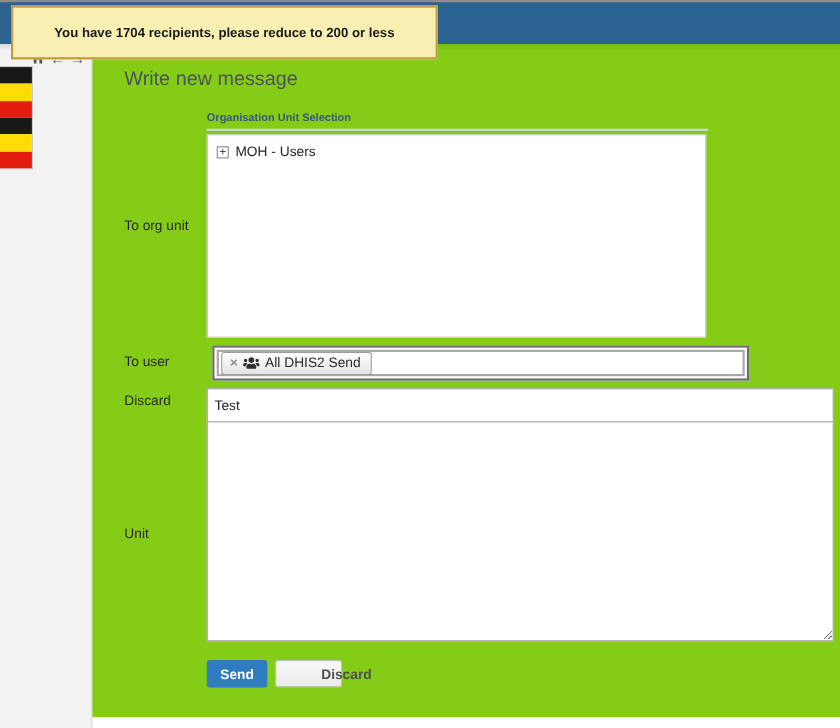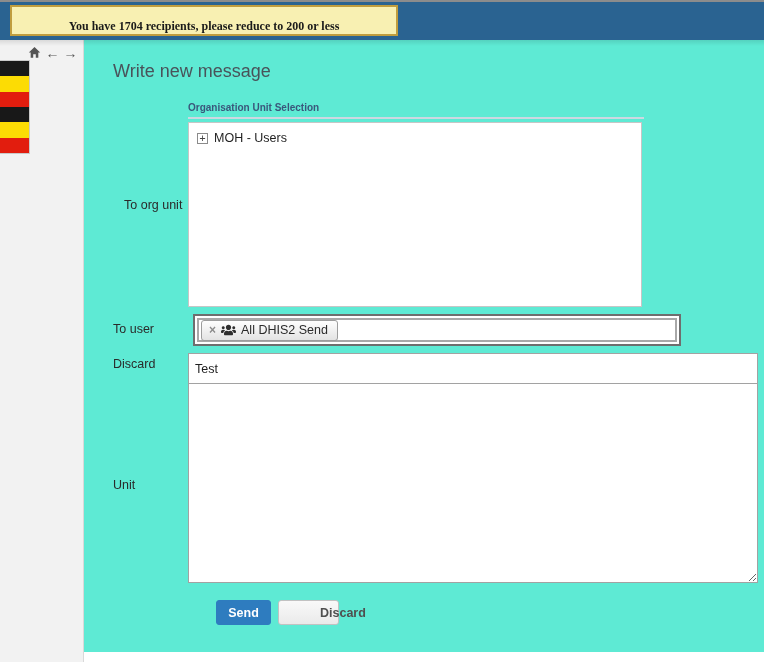--- a/index.html
+++ b/index.html
@@ -13,27 +13,26 @@
   }
 
   
   .topbar {
     position: absolute; left: 0; top: 0; width: 764px; height: 40px;
     background: #2a6391;
     border-top: 2px solid #8c8c8c;
     z-index: 5;
   }
   .banner {
-    position: absolute; left: 10px; top: 5px; width: 388px; height: 31px;
+    position: absolute; left: 10px; top: 5px; width: 388px; height: 49px;
     background: #f8f0b2;
     border: 2px solid #c09d3e;
-    display: flex; align-items: flex-end; justify-content: center;
+    display: flex; align-items: center; justify-content: center;
     font-size: 12px; font-weight: bold; color: #1a1a1a;
     z-index: 6;
-    font-family: Liberation Serif, serif;
   }
   .topbar-shadow {
     position: absolute; left: 0; top: 40px; width: 764px; height: 6px;
     background: linear-gradient(to bottom, rgba(0,0,0,0.10), rgba(0,0,0,0));
     z-index: 4; pointer-events: none;
   }
 
   
   .sidebar {
     position: absolute; left: 0; top: 40px; width: 84px; height: 622px;
@@ -52,21 +51,21 @@
   .nav-btn svg { display: block; }
   .flag {
     position: absolute; left: 0; top: 20px; width: 30px; height: 94px;
     border: 1px solid #c9c9c9; border-left: none;
     display: flex; flex-direction: column;
     background: #fff;
   }
   .flag .stripe { flex: 1 1 auto; }
 
   
-  .main { position: absolute; left: 84px; top: 40px; width: 680px; height: 612px; background: #5eead4; }
+  .main { position: absolute; left: 84px; top: 40px; width: 680px; height: 612px; background: #84cc16; }
 
   .page-title {
     position: absolute; left: 29px; top: 21px;
     font-size: 18px; color: #49535a; font-weight: normal;
   }
 
   .section-title {
     position: absolute; left: 104px; top: 62px; width: 456px;
     font-size: 10px; font-weight: bold; color: #3a577b;
     padding-bottom: 4px;
@@ -84,21 +83,21 @@
   }
   .expand-toggle {
     width: 11px; height: 11px;
     border: 1px solid #8b8b8b; background: #fff;
     font-size: 10px; line-height: 9px; text-align: center; color: #444;
     font-family: "DejaVu Sans Mono", monospace;
     cursor: pointer; flex: 0 0 auto;
   }
 
   .field-label { position: absolute; left: 29px; font-size: 12.5px; color: #2a2a2a; }
-  .lbl-orgunit { top: 158px; margin-left: 11px; }
+  .lbl-orgunit { top: 158px; }
   .lbl-touser  { top: 282px; }
   .lbl-subject { top: 317px; }
   .lbl-text    { top: 438px; }
 
   .touser-outer {
     position: absolute; left: 109px; top: 274px; width: 488px; height: 32px;
     border: 2px solid #6e6e6e; background: #fff;
     padding: 2px;
   }
   .touser-inner {
@@ -130,21 +129,21 @@
     border: 1px solid #a2a2a2; background: #fff;
     font-family: "Liberation Sans", "DejaVu Sans", sans-serif;
     font-size: 12.5px; color: #1f1f1f; padding: 4px 6px;
     resize: both; outline: none;
   }
 
   .btn {
     position: absolute; top: 560px; height: 25px;
     font-family: "Liberation Sans", "DejaVu Sans", sans-serif;
     font-size: 12.5px; font-weight: bold;
-    border-radius: 3px; cursor: pointer; margin-left: 28px;
+    border-radius: 3px; cursor: pointer;
   }
   .btn-send {
     left: 104px; width: 55px;
     background: #2e7cbf; color: #ffffff; border: 1px solid #2e7cbf;
   }
   .btn-discard {
     left: 166px; width: 61px;
     background: linear-gradient(to bottom, #f9f9f9, #eaeaea);
     color: #4f4f4f; border: 1px solid #c2c2c2; padding-left: 41px;
   }

